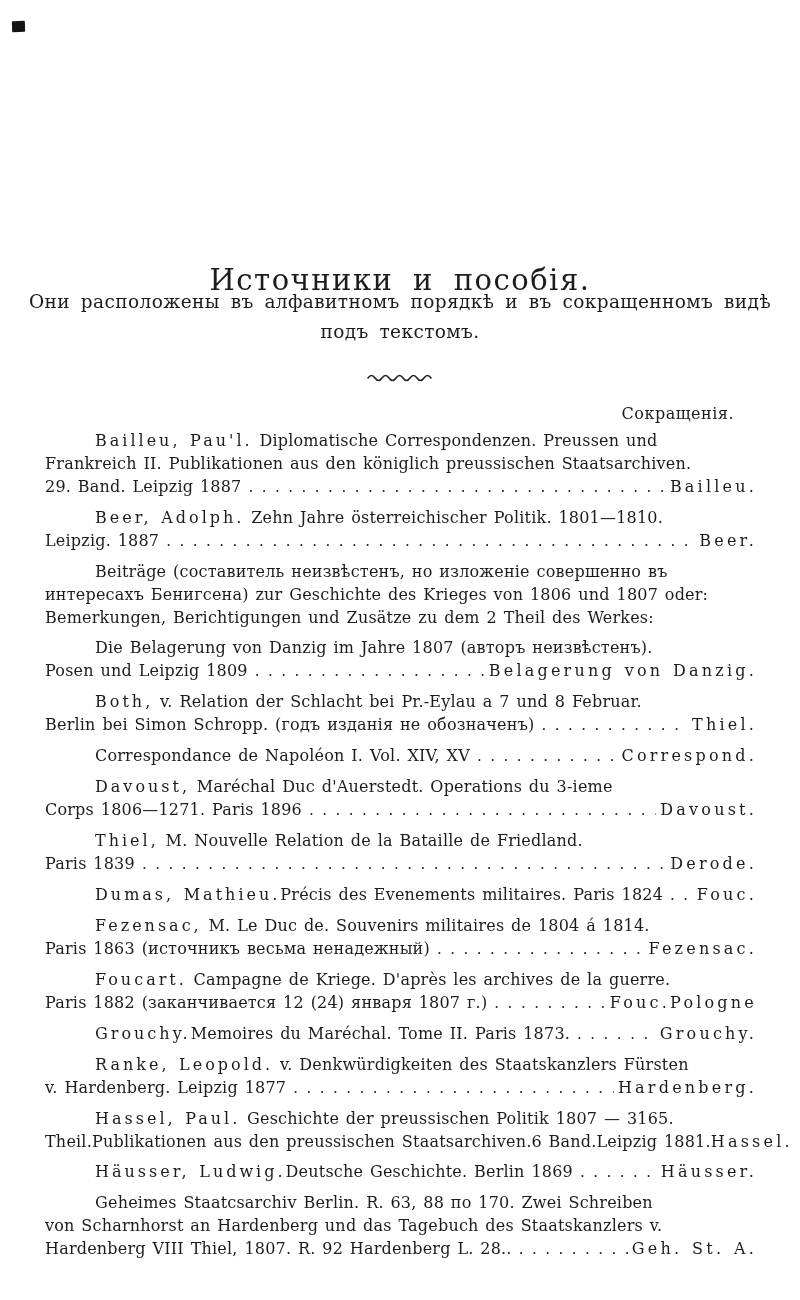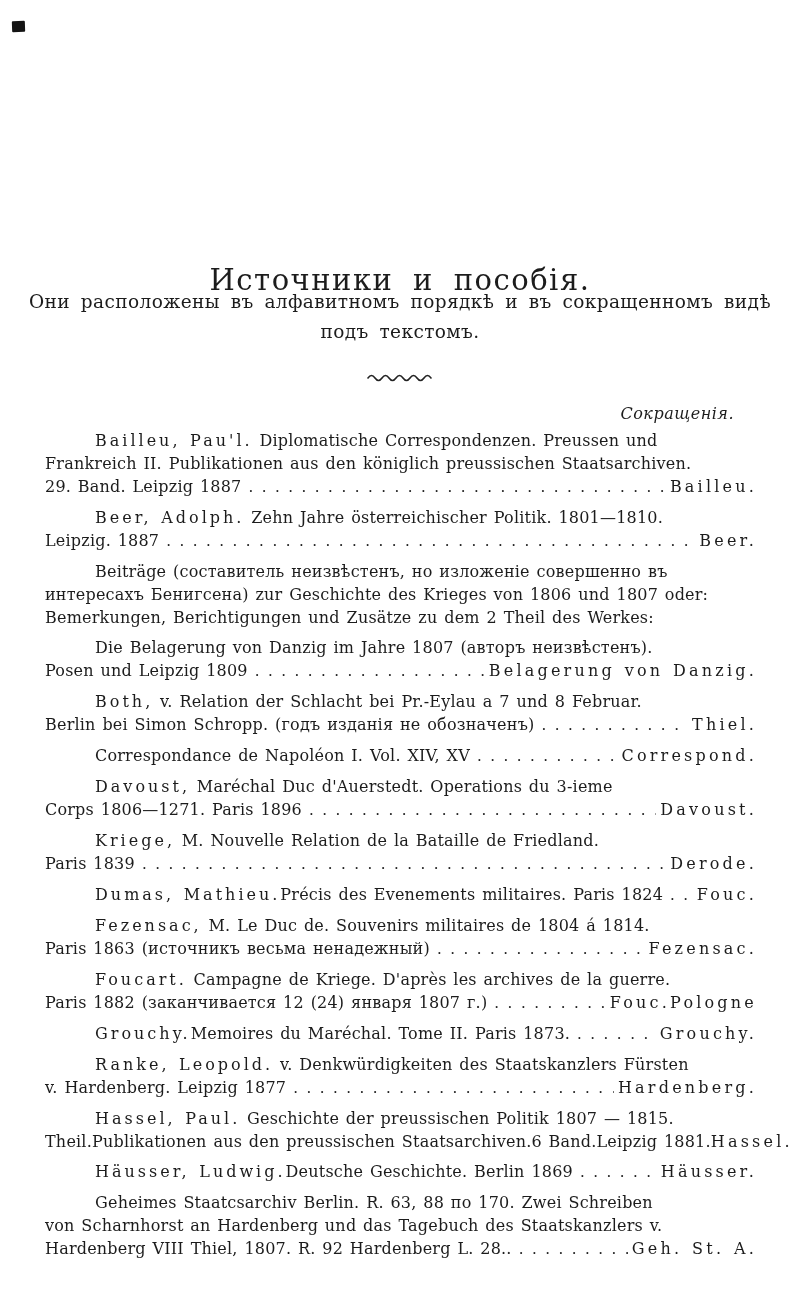--- a/index.html
+++ b/index.html
@@ -7,21 +7,21 @@
     width:800px;height:1300px;background:#ffffff;position:relative;
     font-family:"DejaVu Serif","Liberation Serif",serif;color:#1c1c1c;
     overflow:hidden;
   }
   .ink-mark{position:absolute;left:12px;top:21px;width:13px;height:11px;background:#141414;transform:rotate(-2deg);border-radius:1px;}
   .title{position:absolute;top:227px;left:0;width:100%;text-align:center;
     font-size:29px;letter-spacing:1.5px;word-spacing:9px;margin-top:36px;}
   .subtitle{position:absolute;top:287px;left:0;width:100%;text-align:center;
     font-size:18.5px;line-height:30px;word-spacing:4.5px;letter-spacing:.4px;}
   .ornament{position:absolute;top:368px;left:0;width:100%;text-align:center;}
-  .abbr-heading{position:absolute;top:404px;right:66px;font-style:italic;font-size:16px;letter-spacing:.5px;}
+  .abbr-heading{position:absolute;top:404px;right:66px;font-size:16px;letter-spacing:.5px;}
   .entries{position:absolute;left:45px;top:429px;width:712px;
     font-size:16px;line-height:23px;letter-spacing:.2px;word-spacing:1.5px;}
   .entry{margin-bottom:7px;}
   .line.indent{padding-left:50px;}
   .line.leader{display:flex;align-items:baseline;}
   .line.leader .seg{white-space:nowrap;flex:0 0 auto;}
   .sp{letter-spacing:3px;}
   .dots{flex:1 1 0;min-width:0;overflow:hidden;white-space:nowrap;margin:0 4px 0 7px;}
   .dots::after{content:"...................................................................";letter-spacing:8.5px;font-size:15px;color:#222;}
   .abbr{letter-spacing:3.2px;white-space:nowrap;flex:0 0 auto;text-align:right;}
@@ -95,21 +95,21 @@
       </div>
       <div class="entry">
         <div class="line indent"><span class="seg sp">Davoust,</span><span class="seg"> Maréchal Duc d'Auerstedt. Operations du 3-ieme</span></div>
         <div class="line leader">
           <span class="seg">Corps 1806—1271. Paris 1896</span>
           <span class="dots"></span>
           <span class="abbr">Davoust.</span>
         </div>
       </div>
       <div class="entry">
-        <div class="line indent"><span class="seg sp">Kriege,</span><span class="seg"> M. Nouvelle Relation de la Bataille de Friedland.</span></div>
+        <div class="line indent"><span class="seg sp">Thiel,</span><span class="seg"> M. Nouvelle Relation de la Bataille de Friedland.</span></div>
         <div class="line leader">
           <span class="seg">Paris 1839</span>
           <span class="dots"></span>
           <span class="abbr">Derode.</span>
         </div>
       </div>
       <div class="entry">
         <div class="line indent leader">
           <span class="seg sp">Dumas, Mathieu.</span>
           <span class="seg"> Précis des Evenements militaires. Paris 1824</span>
@@ -143,21 +143,21 @@
       </div>
       <div class="entry">
         <div class="line indent"><span class="seg sp">Ranke, Leopold.</span><span class="seg"> v. Denkwürdigkeiten des Staatskanzlers Fürsten</span></div>
         <div class="line leader">
           <span class="seg">v. Hardenberg. Leipzig 1877</span>
           <span class="dots"></span>
           <span class="abbr">Hardenberg.</span>
         </div>
       </div>
       <div class="entry">
-        <div class="line indent"><span class="seg sp">Hassel, Paul.</span><span class="seg"> Geschichte der preussischen Politik 1807 — 1815.</span></div>
+        <div class="line indent"><span class="seg sp">Hassel, Paul.</span><span class="seg"> Geschichte der preussischen Politik 1807 — 3165.</span></div>
         <div class="line leader">
           <span class="seg">Theil.Publikationen aus den preussischen Staatsarchiven.6 Band.Leipzig 1881.</span>
           <span style="flex: 1 1 0px;"></span>
           <span class="abbr">Hassel.</span>
         </div>
       </div>
       <div class="entry">
         <div class="line indent leader">
           <span class="seg sp">Häusser, Ludwig.</span>
           <span class="seg"> Deutsche Geschichte. Berlin 1869</span>

